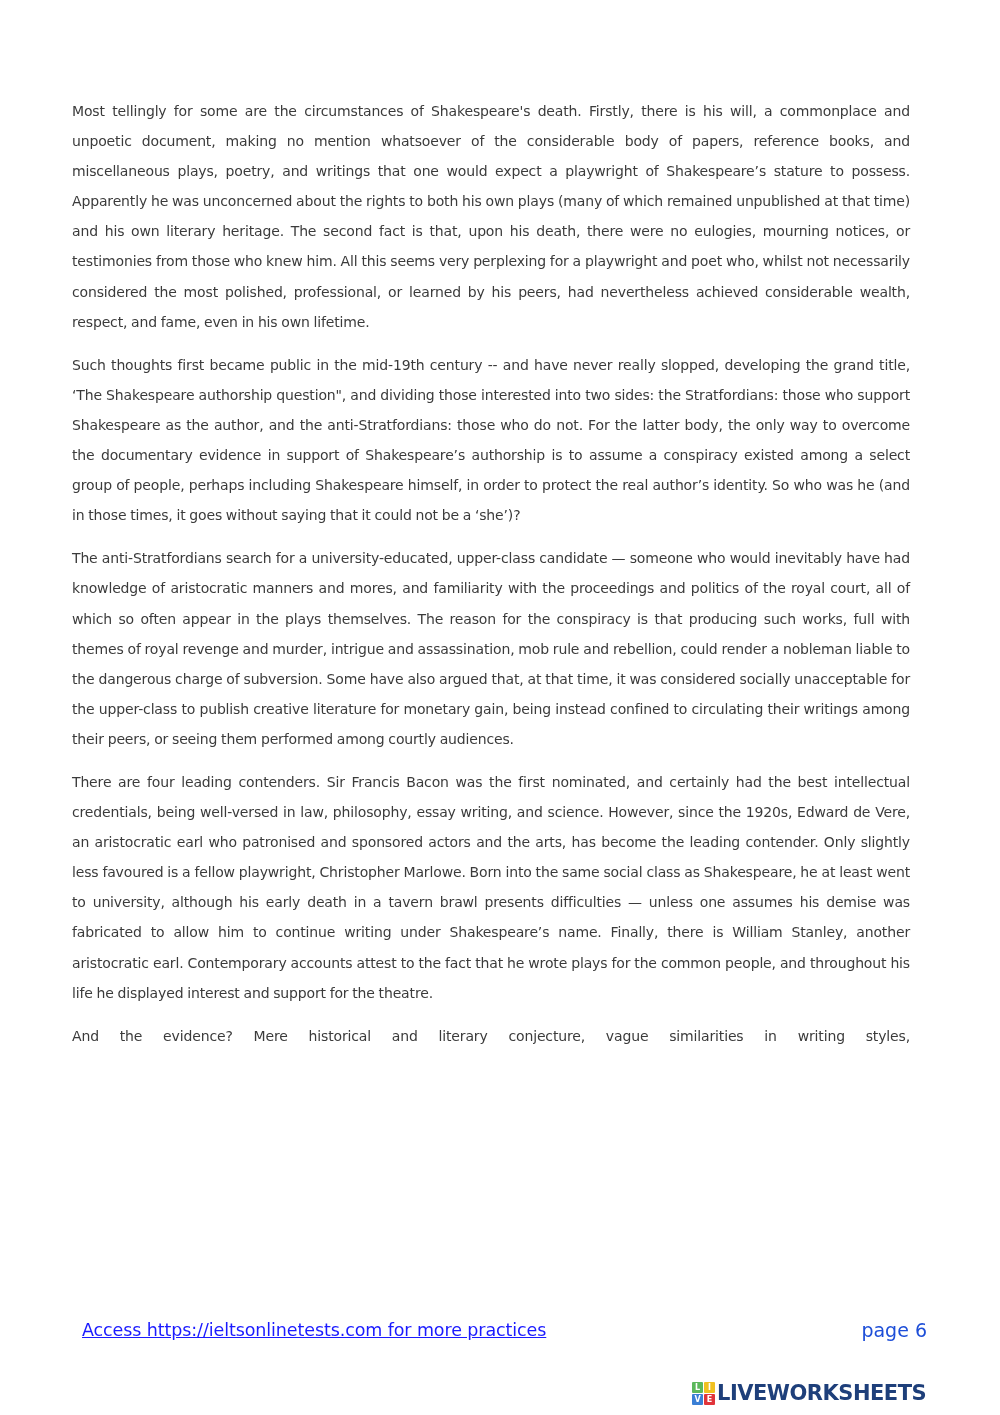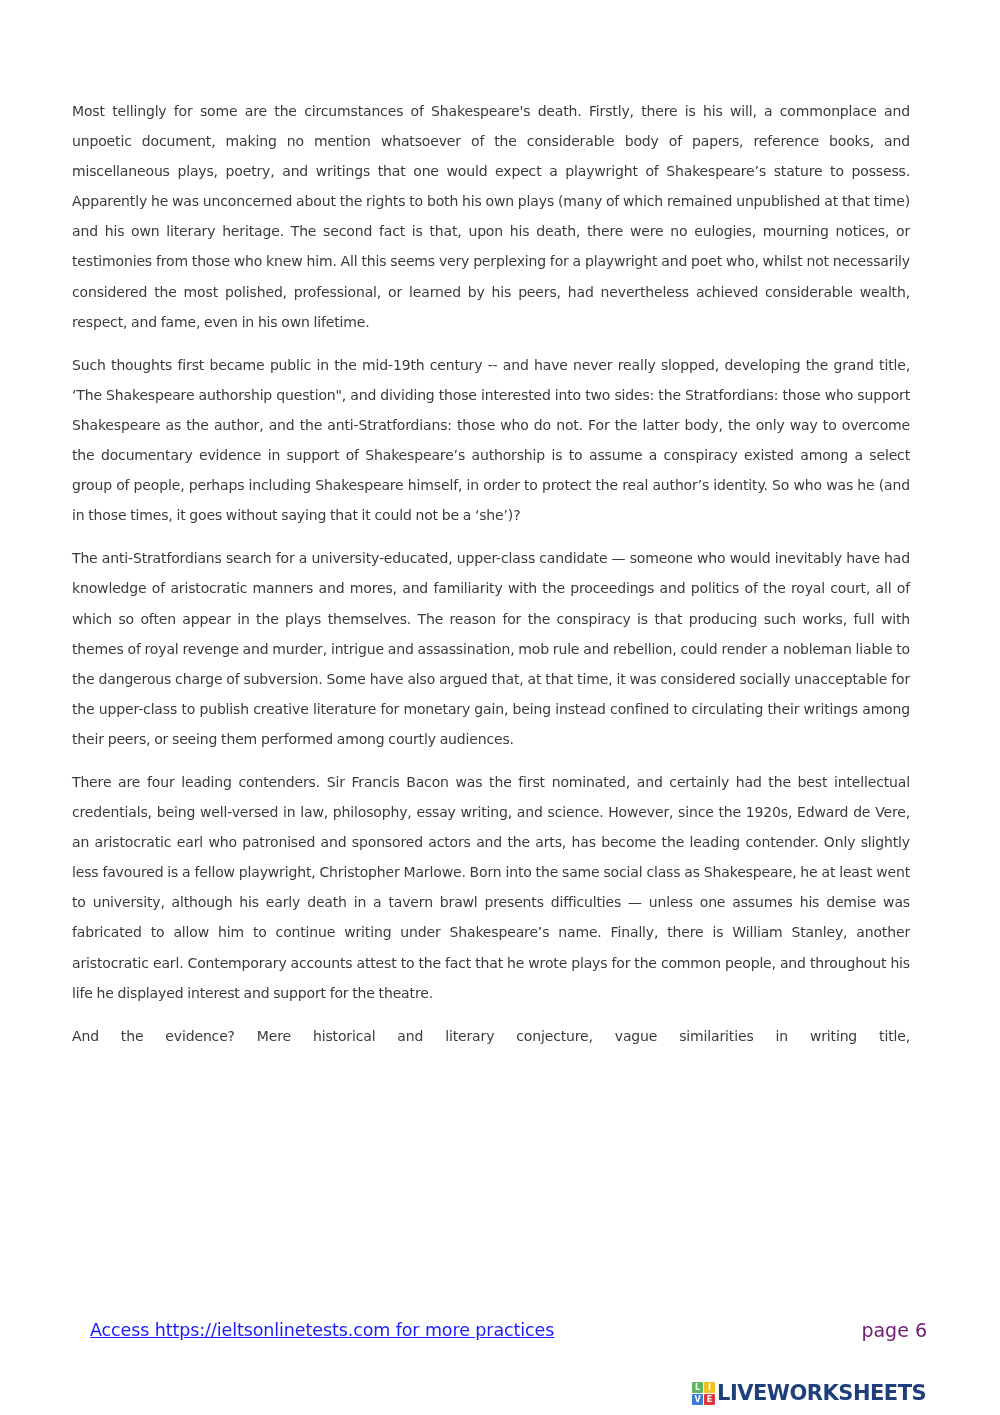--- a/index.html
+++ b/index.html
@@ -38,28 +38,27 @@
     }
     .footer-link {
       position: absolute;
       left: 82px;
       top: 1320px;
       font-size: 17.5px;
       color: #1a1aff;
       text-decoration: underline;
       font-family: "DejaVu Sans", sans-serif;
       letter-spacing: -0.1px;
-      margin-left: 8px;
     }
     .page-number {
       position: absolute;
       right: 73px;
       top: 1319px;
       font-size: 19px;
-      color: #701a75;
+      color: #1d4ed8;
       font-family: "DejaVu Sans", sans-serif;
     }
     .logo {
       position: absolute;
       left: 692px;
       top: 1376px;
       height: 34px;
       display: flex;
       align-items: center;
     }
@@ -91,21 +90,21 @@
   </style>
 </head>
 <body>
 
 <div class="page">
   <div class="content">
     <p class="para">Most tellingly for some are the circumstances of Shakespeare's death. Firstly, there is his will, a commonplace and unpoetic document, making no mention whatsoever of the considerable body of papers, reference books, and miscellaneous plays, poetry, and writings that one would expect a playwright of Shakespeare’s stature to possess. Apparently he was unconcerned about the rights to both his own plays (many of which remained unpublished at that time) and his own literary heritage. The second fact is that, upon his death, there were no eulogies, mourning notices, or testimonies from those who knew him. All this seems very perplexing for a playwright and poet who, whilst not necessarily considered the most polished, professional, or learned by his peers, had nevertheless achieved considerable wealth, respect, and fame, even in his own lifetime.</p>
     <p class="para">Such thoughts first became public in the mid-19th century -- and have never really slopped, developing the grand title, ‘The Shakespeare authorship question", and dividing those interested into two sides: the Stratfordians: those who support Shakespeare as the author, and the anti-Stratfordians: those who do not. For the latter body, the only way to overcome the documentary evidence in support of Shakespeare’s authorship is to assume a conspiracy existed among a select group of people, perhaps including Shakespeare himself, in order to protect the real author’s identity. So who was he (and in those times, it goes without saying that it could not be a ‘she’)?</p>
     <p class="para">The anti-Stratfordians search for a university-educated, upper-class candidate — someone who would inevitably have had knowledge of aristocratic manners and mores, and familiarity with the proceedings and politics of the royal court, all of which so often appear in the plays themselves. The reason for the conspiracy is that producing such works, full with themes of royal revenge and murder, intrigue and assassination, mob rule and rebellion, could render a nobleman liable to the dangerous charge of subversion. Some have also argued that, at that time, it was considered socially unacceptable for the upper-class to publish creative literature for monetary gain, being instead confined to circulating their writings among their peers, or seeing them performed among courtly audiences.</p>
     <p class="para">There are four leading contenders. Sir Francis Bacon was the first nominated, and certainly had the best intellectual credentials, being well-versed in law, philosophy, essay writing, and science. However, since the 1920s, Edward de Vere, an aristocratic earl who patronised and sponsored actors and the arts, has become the leading contender. Only slightly less favoured is a fellow playwright, Christopher Marlowe. Born into the same social class as Shakespeare, he at least went to university, although his early death in a tavern brawl presents difficulties — unless one assumes his demise was fabricated to allow him to continue writing under Shakespeare’s name. Finally, there is William Stanley, another aristocratic earl. Contemporary accounts attest to the fact that he wrote plays for the common people, and throughout his life he displayed interest and support for the theatre.</p>
-    <p class="para" style="text-align:justify;text-align-last:justify;">And the evidence? Mere historical and literary conjecture, vague similarities in writing title,</p>
+    <p class="para" style="text-align:justify;text-align-last:justify;">And the evidence? Mere historical and literary conjecture, vague similarities in writing styles,</p>
   </div>
 
   <a class="footer-link">Access https://ieltsonlinetests.com for more practices</a>
   <div class="page-number">page 6</div>
 
   <div class="logo">
     <div class="logo-blocks">
       <span class="logo-block" style="background:#5cb85c">L</span>
       <span class="logo-block" style="background:#f0c020">I</span>
       <span class="logo-block" style="background:#3a7fd5">V</span>

